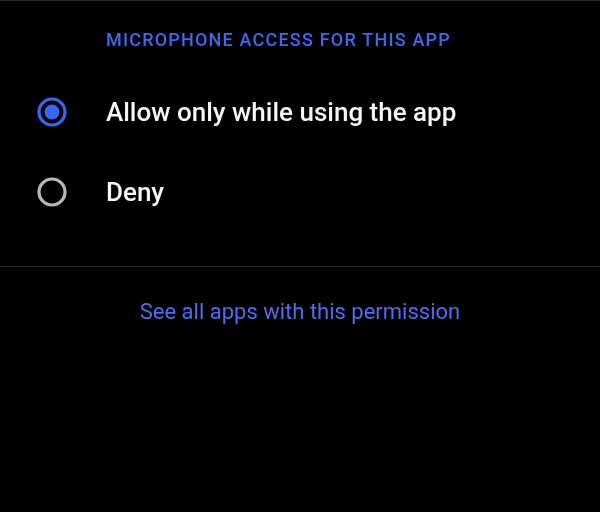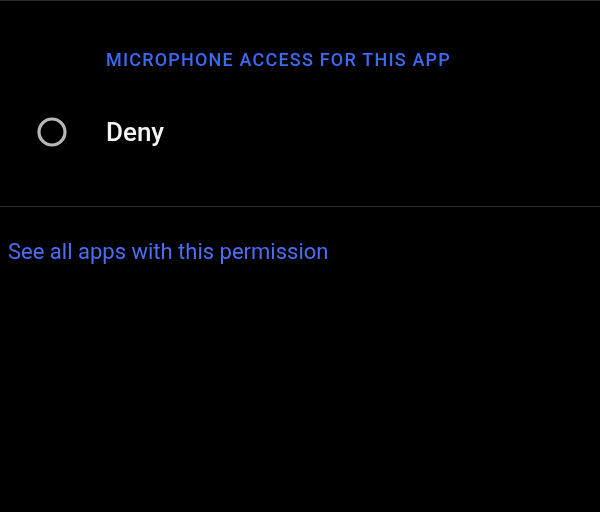--- a/index.html
+++ b/index.html
@@ -14,21 +14,20 @@
       height: 1px;
       background: #2a2a2a;
       width: 100%;
     }
     .section-header {
       padding: 28px 20px 14px 106px;
       color: #3b6af5;
       font-size: 18px;
       font-weight: 500;
       letter-spacing: 1.2px;
-      margin-top: 20px;
     }
     .radio-list {
       padding: 8px 0 34px 0;
     }
     .radio-item {
       display: flex;
       align-items: center;
       padding: 24px 20px 24px 36px;
       cursor: pointer;
     }
@@ -43,38 +42,48 @@
       width: 32px;
       height: 32px;
       display: block;
     }
     .radio-label {
       color: #f5f5f5;
       font-size: 26px;
       font-weight: 500;
     }
     .footer-link {
+      text-align: center;
       padding: 32px 8px;
     }
     .footer-link span {
       color: #4a6ef5;
       font-size: 22px;
       font-weight: 400;
       cursor: pointer;
     }
   </style>
 </head>
 <body>
 
 <div class="divider"></div>
 
 <div class="section-header">MICROPHONE ACCESS FOR THIS APP</div>
 
 <div class="radio-list">
 
+  <div class="radio-item">
+    <div class="radio-circle">
+      <svg viewBox="0 0 32 32">
+          <circle cx="16" cy="16" r="13" fill="none" stroke="#3768f5" stroke-width="3.2"></circle>
+          <circle cx="16" cy="16" r="7.5" fill="#3768f5"></circle>
+        </svg>
+    </div>
+    <span class="radio-label">Allow only while using the app</span>
+  </div>
 
 
   <div class="radio-item">
     <div class="radio-circle">
       <svg viewBox="0 0 32 32">
           <circle cx="16" cy="16" r="13" fill="none" stroke="#b8b8b8" stroke-width="3.2"></circle>
         </svg>
     </div>
     <span class="radio-label">Deny</span>
   </div>

